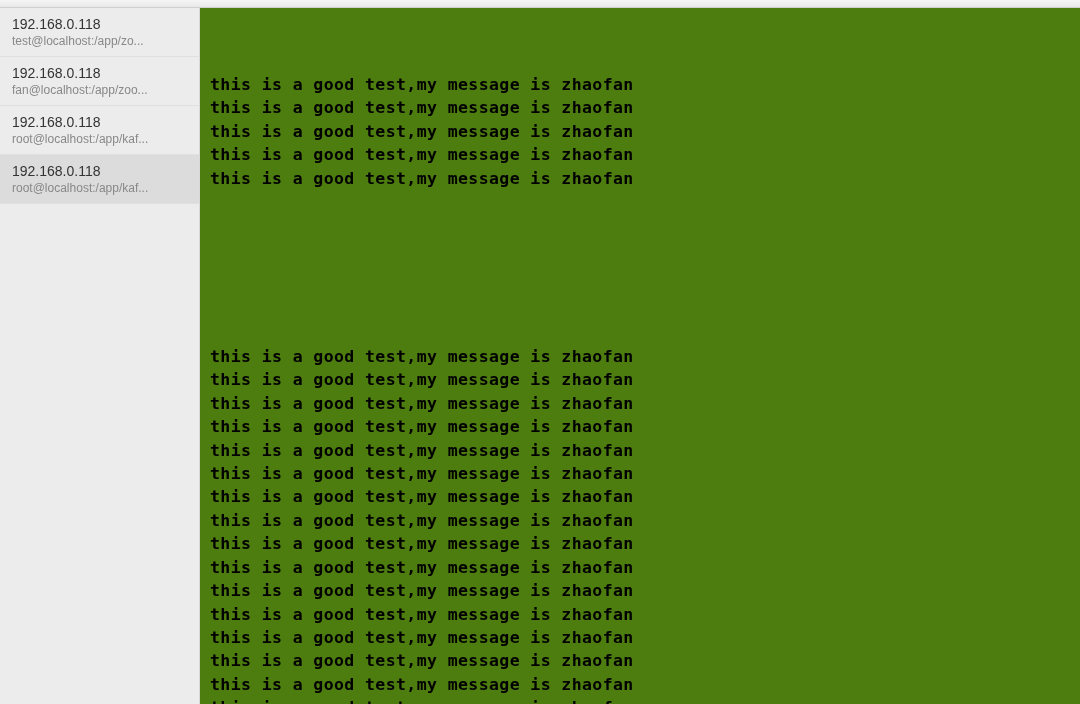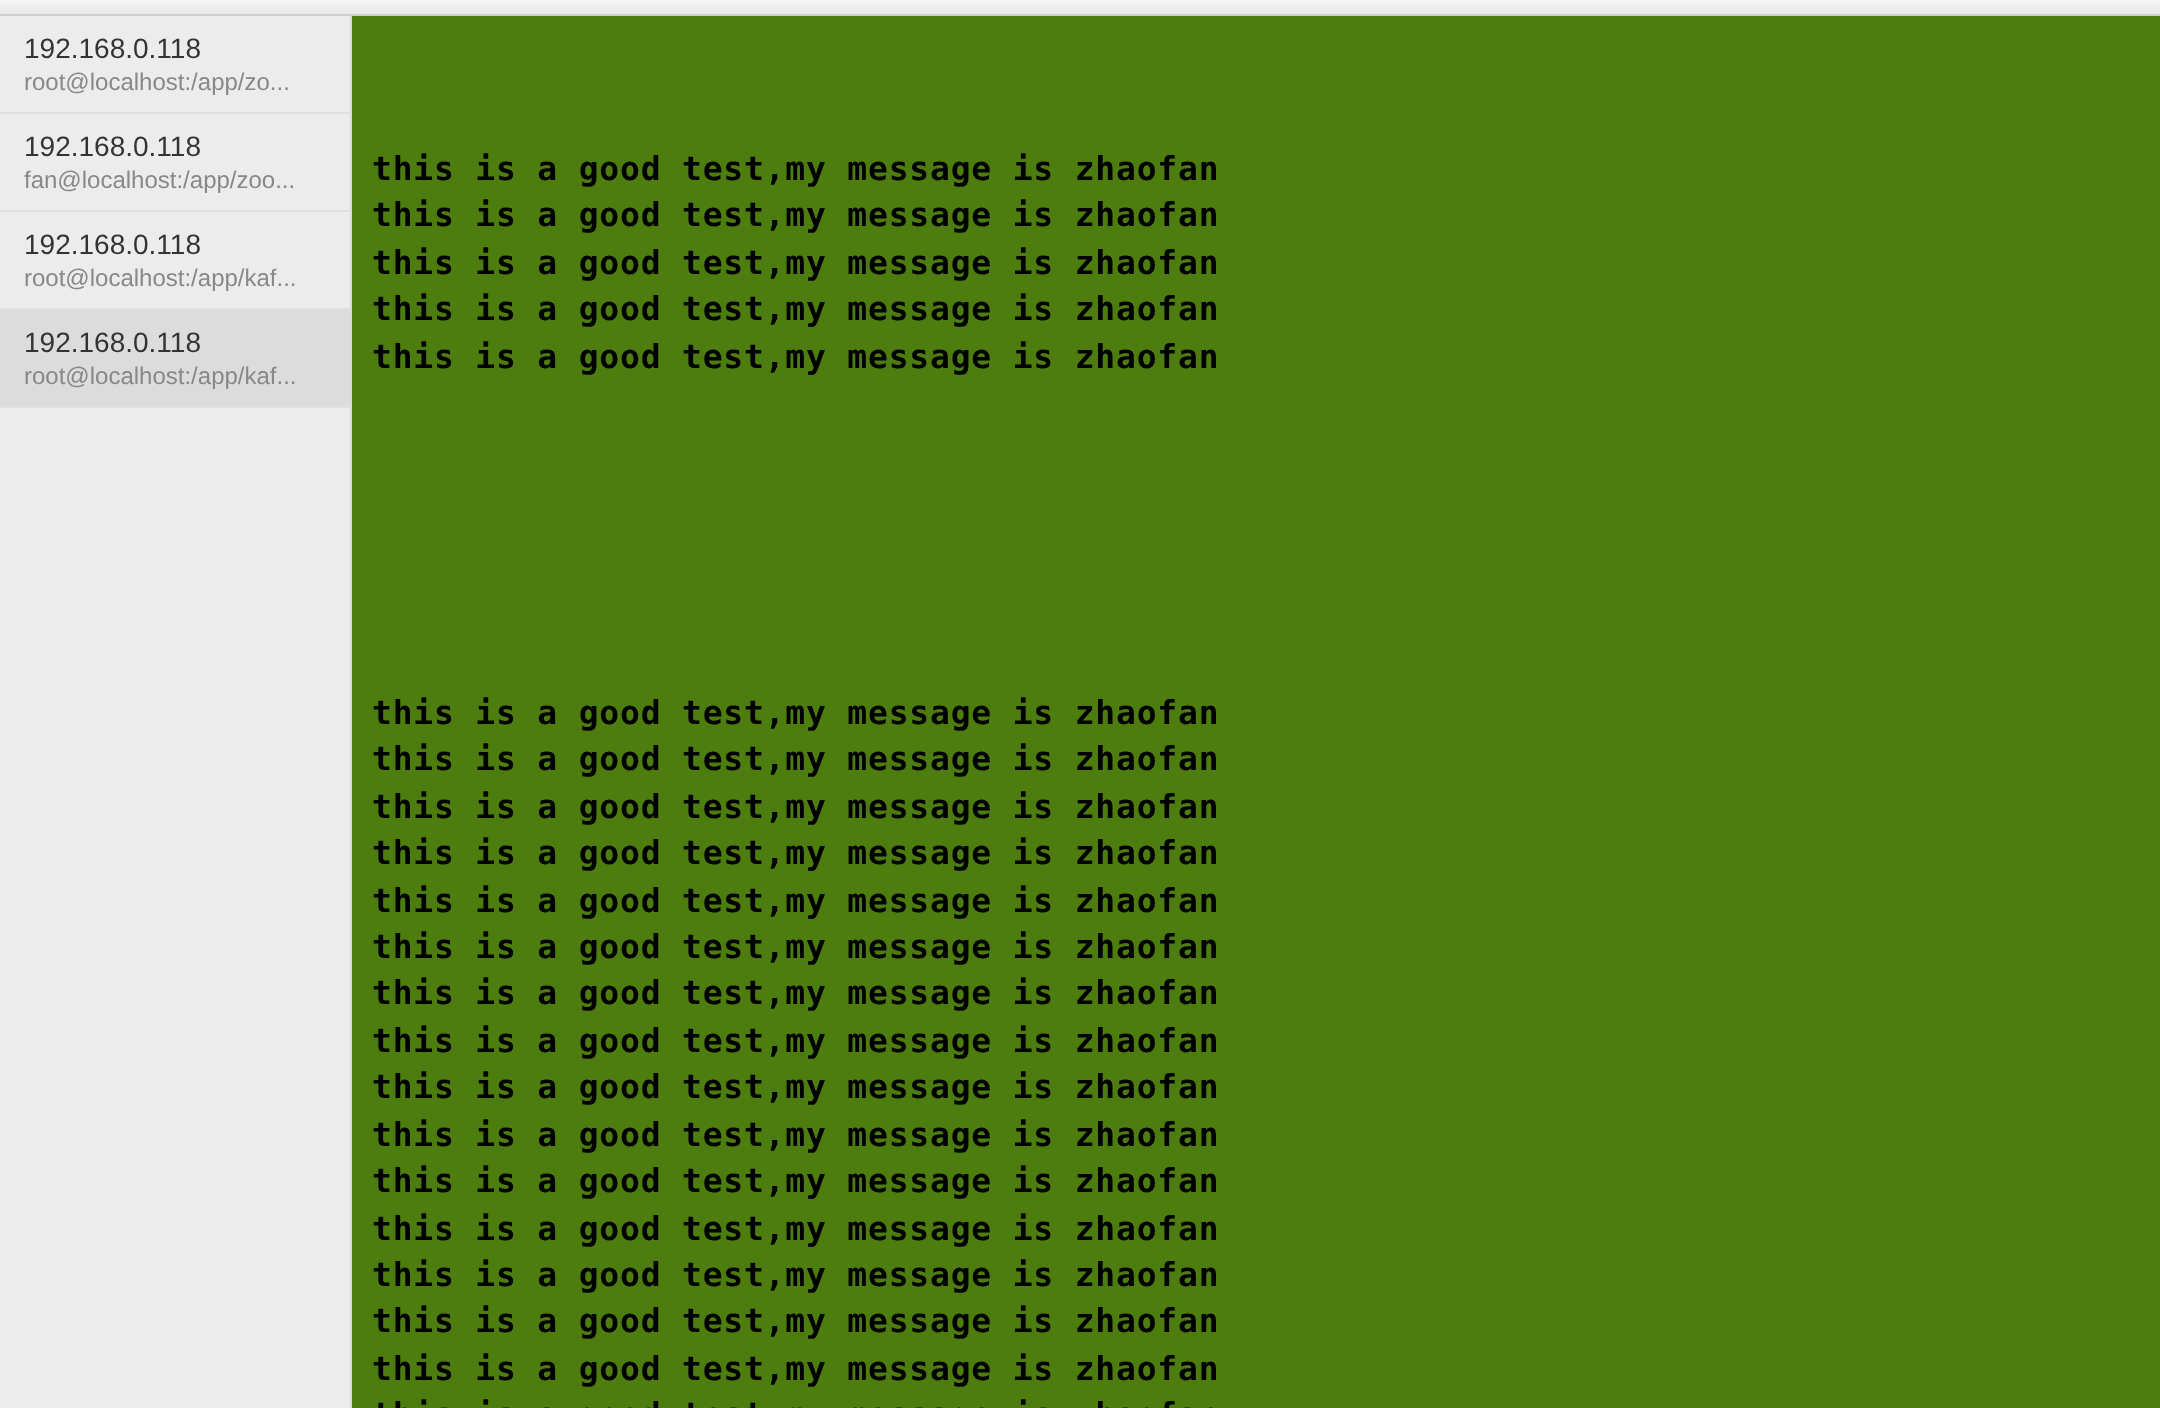--- a/index.html
+++ b/index.html
@@ -20,21 +20,21 @@
       height: 8px;
       background: linear-gradient(to bottom, #f6f6f6, #e8e8e8);
       border-bottom: 1px solid #d0d0d0;
     }
     .main-container {
       display: flex;
       flex: 1;
       overflow: hidden;
     }
     .sidebar {
-      width: 176px;
+      width: 200px;
       background: #ececec;
       border-right: 1px solid #d8d8d8;
       overflow-y: auto;
     }
     .sidebar-item {
       padding: 8px 10px 8px 12px;
       border-bottom: 1px solid #e0e0e0;
       cursor: pointer;
       overflow: hidden;
     }
@@ -81,21 +81,21 @@
 </head>
 <body>
 
 <div class="titlebar"></div>
 
 <div class="main-container">
 
   <div class="sidebar" id="sidebar">
   <div class="sidebar-item">
         <div class="sidebar-host">192.168.0.118</div>
-        <div class="sidebar-path">root@localhost:/app/zo...</div>
+        <div class="sidebar-path">test@localhost:/app/zo...</div>
       </div>
       <div class="sidebar-item">
         <div class="sidebar-host">192.168.0.118</div>
         <div class="sidebar-path">fan@localhost:/app/zoo...</div>
       </div>
       <div class="sidebar-item">
         <div class="sidebar-host">192.168.0.118</div>
         <div class="sidebar-path">root@localhost:/app/kaf...</div>
       </div>
       <div class="sidebar-item active">

